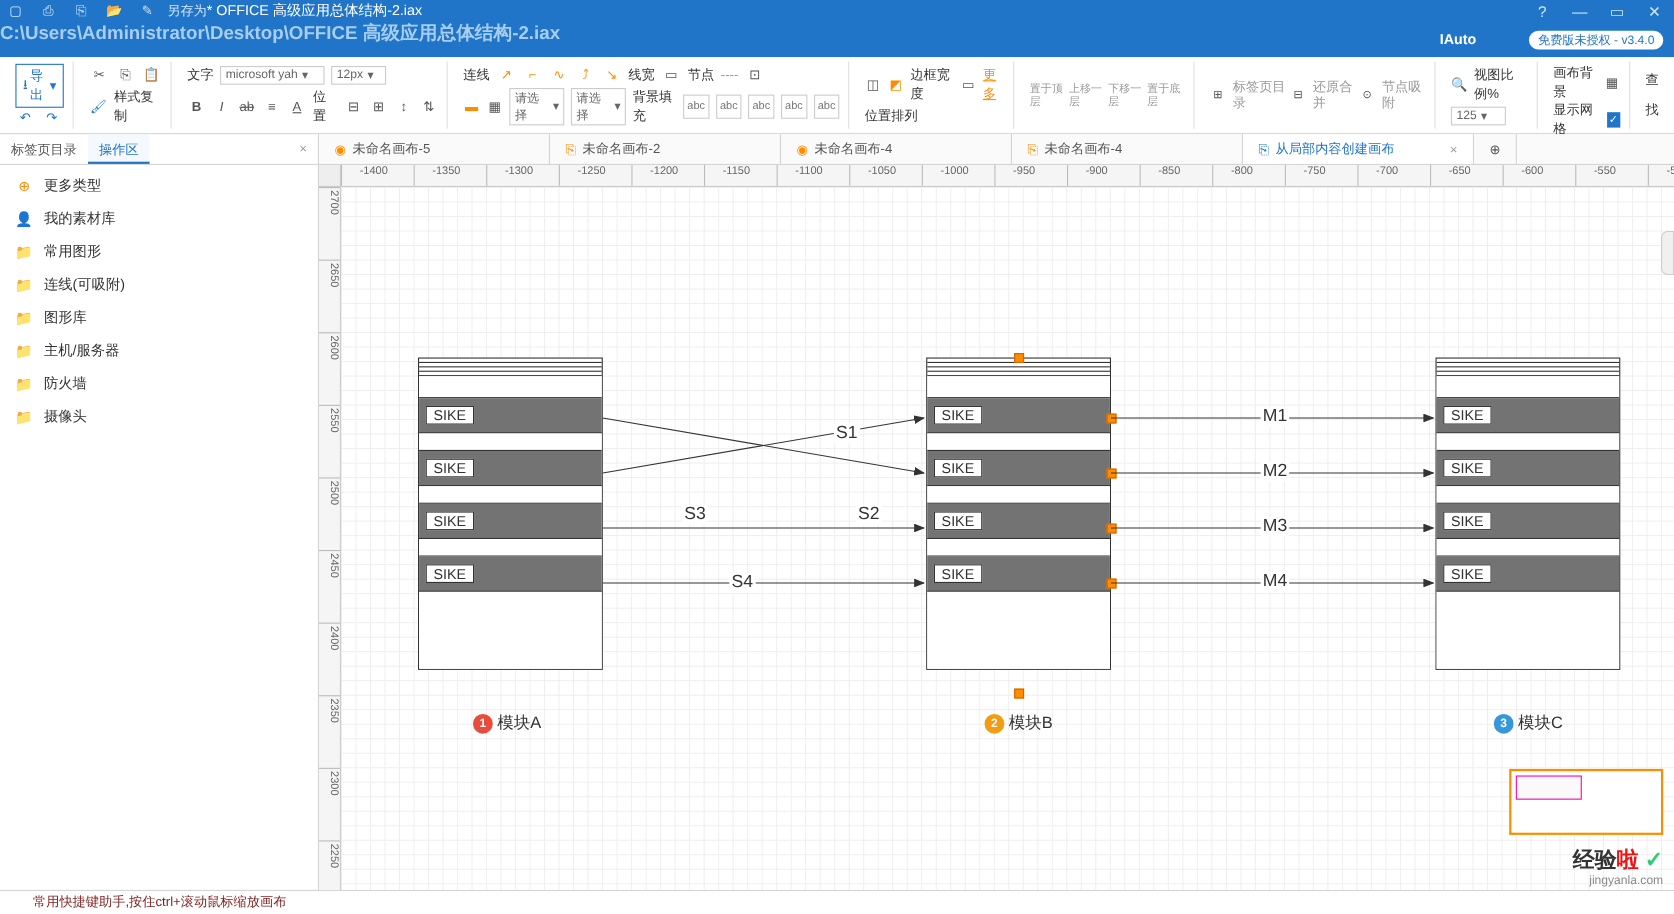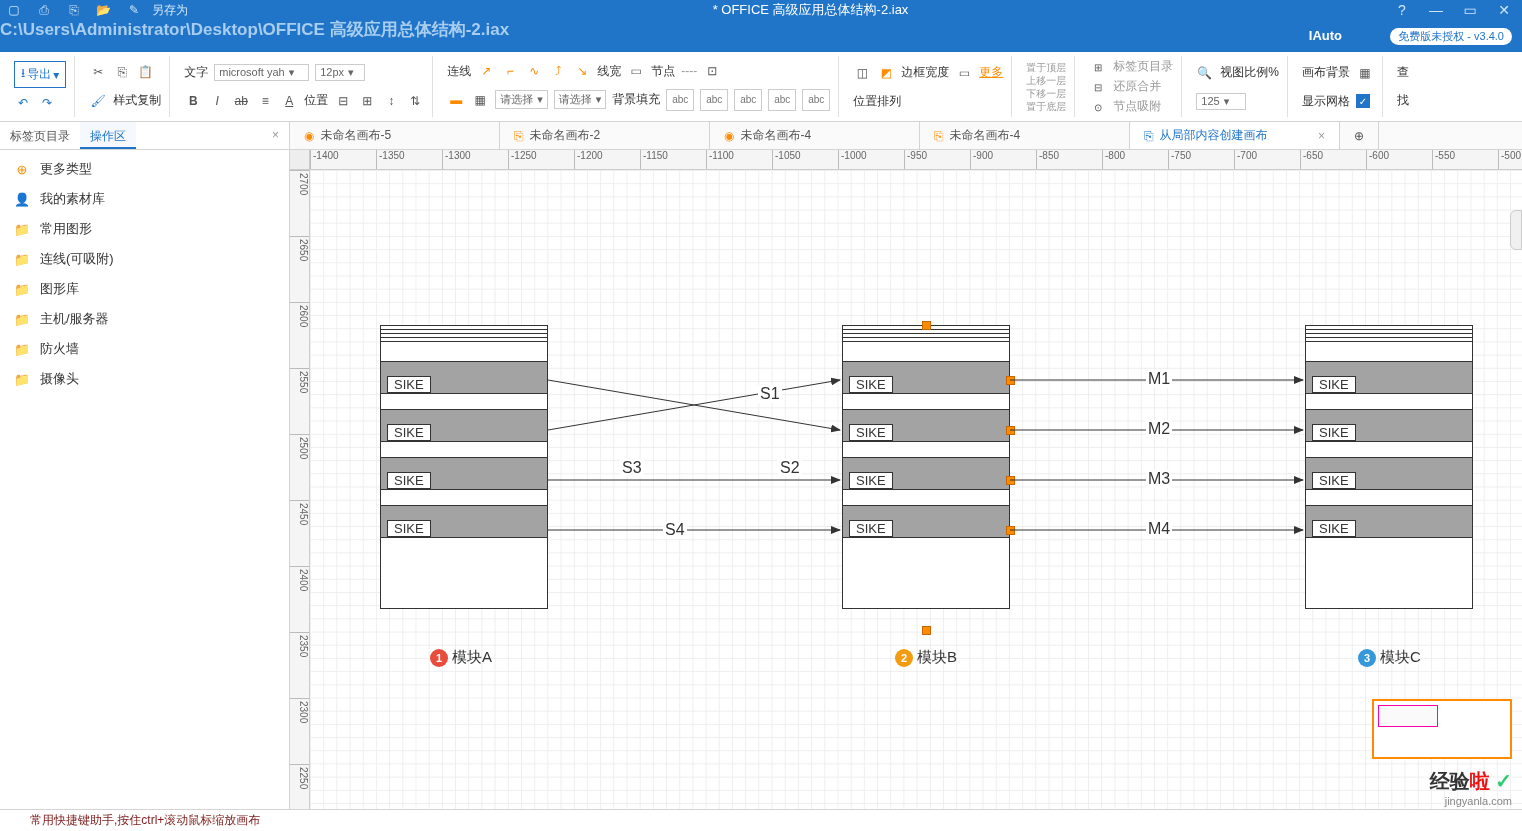--- a/index.html
+++ b/index.html
@@ -4,21 +4,21 @@
 <style>
 * { box-sizing: border-box; margin: 0; padding: 0; font-family: "Microsoft YaHei", sans-serif; }
 body { width: 1522px; height: 831px; overflow: hidden; background: #fff; font-size: 12px; color: #333; }
 
 
 .titlebar { height: 52px; background: #2075c9; color: #fff; display: flex; flex-direction: column; }
 .titlebar-top { height: 20px; display: flex; align-items: center; padding: 0 6px; }
 .tb-icons { display: flex; gap: 14px; align-items: center; }
 .tb-icons span { width: 16px; height: 16px; display: inline-flex; align-items: center; justify-content: center; color: #cfe4f7; }
 .tb-save-as { margin-left: 10px; color: #cfe4f7; font-size: 12px; }
-.tb-center { flex: 1; text-align: center; font-size: 13px; margin-left: 43px; }
+.tb-center { flex: 1; text-align: left; font-size: 13px; }
 .tb-right { display: flex; gap: 10px; align-items: center; }
 .tb-ctrl { width: 24px; height: 20px; display:flex; align-items:center; justify-content:center; color:#cfe4f7; font-size:14px;}
 
 .titlebar-path { font-size:17px; color:#a8cdef; height:14px; margin-top:-2px;font-weight:bold;}
 .titlebar-brand { position:absolute; right:180px; top:28px; color:#fff; font-size:13px; font-weight:bold;}
 .license-pill { position:absolute; right:10px; top:28px; background:#fff; color:#2075c9; border-radius:10px; padding:1px 8px; font-size:11px;}
 
 
 .menutabs { height: 18px; display:flex; padding-left:10px; gap:0; color:#cfe4f7; align-items:flex-end;}
 .menutabs span { padding:2px 14px 3px; font-size:13px;}
@@ -31,21 +31,21 @@
 .export-btn { color:#2075c9; border:1px solid #2075c9; padding:2px 6px; font-size:12px; display:flex; align-items:center; gap:2px;}
 .ricon { width:18px; height:18px; display:inline-flex; align-items:center; justify-content:center; color:#555;}
 .ricon.blue { color:#2075c9;}
 .ricon.orange { color:#ff8c00;}
 .rlabel { font-size:12px; color:#333;}
 .rlabel.gray { color:#999;}
 .rsel { border:1px solid #ccc; padding:1px 4px; font-size:11px; color:#666; display:flex; align-items:center; gap:4px; min-width:50px;}
 .rsel.wide { min-width:95px;}
 .small-btn { width:28px; height:22px; border:1px solid #ccc; display:flex; align-items:center; justify-content:center; font-size:10px; color:#777;}
 .chk { width:14px; height:14px; background:#2075c9; color:#fff; font-size:10px; display:inline-flex; align-items:center; justify-content:center;}
-.vstack { display:flex; flex-direction:column; gap:2px; font-size:10px; color:#999; line-height:1.1;}
+.vstack { display:flex; gap:2px; font-size:10px; color:#999; line-height:1.1;}
 
 
 .workarea { display:flex; height: calc(831px - 52px - 70px - 22px);}
 .sidebar { width:290px; border-right:1px solid #d4d4d4; display:flex; flex-direction:column;}
 .sb-tabs { display:flex; height:28px; border-bottom:1px solid #d4d4d4;}
 .sb-tab { flex:0 0 auto; padding:6px 10px; font-size:12px; color:#555;}
 .sb-tab.active { color:#2075c9; border-bottom:2px solid #2075c9; background:#f5f9fd;}
 .sb-close { margin-left:auto; padding:6px 10px; color:#999;}
 .sb-list { padding:4px 0;}
 .sb-item { display:flex; align-items:center; gap:10px; padding:6px 14px; font-size:13px; color:#333;}
@@ -60,34 +60,34 @@
 .ctab .cic { color:#ff8c00;}
 .ctab.active .cic { color:#2075c9;}
 .ctab .close { margin-left:auto; color:#999;}
 .ctab.add { min-width:30px; justify-content:center;}
 
 .canvas-wrap { flex:1; display:flex; flex-direction:column; position:relative;}
 .canvas-main { flex:1; position:relative; overflow:hidden;}
 
 
 .ruler-h { position:absolute; left:20px; right:0; top:0; height:20px; background:#f5f5f5; border-bottom:1px solid #ccc; display:flex; font-size:10px; color:#666;}
-.ruler-h span { flex:0 0 66px; border-left:1px solid #bbb; padding-left:2px;}
+.ruler-h span { flex:0 0 66px; border-left:1px solid #bbb; padding-left:16px;}
 .ruler-v { position:absolute; left:0; top:20px; bottom:0; width:20px; background:#f5f5f5; border-right:1px solid #ccc; display:flex; flex-direction:column; font-size:10px; color:#666;}
 .ruler-v span { flex:0 0 66px; border-top:1px solid #bbb; writing-mode:vertical-rl; padding-top:2px;}
 .ruler-corner { position:absolute; left:0; top:0; width:20px; height:20px; background:#eee; border-right:1px solid #ccc; border-bottom:1px solid #ccc;}
 
 .canvas { position:absolute; left:20px; top:20px; right:0; bottom:0; background:#fff;
   background-image: linear-gradient(#eee 1px, transparent 1px), linear-gradient(90deg, #eee 1px, transparent 1px);
   background-size: 13.2px 13.2px;}
 
 
 .module { position:absolute; width:168px; background:#fff; border:1px solid #333;}
 .module .head { height:4px; border-bottom:1px solid #333;}
 .module .hd2 { height:20px; border-bottom:1px solid #333; background:#fff;}
-.slot { height:32px; border-bottom:1px solid #333; background:#a3a3a3; display:flex; align-items:flex-end; padding-left:6px;}
+.slot { height:32px; border-bottom:1px solid #333; background:#737373; display:flex; align-items:center; padding-left:6px;}
 .slot .tag { background:#fff; border:1px solid #333; padding:0 6px; font-size:13px;}
 .gap { height:16px; border-bottom:1px solid #333; background:#fff;}
 .module .body { height:70px; background:#fff;}
 .mod-label { position:absolute; font-size:15px; color:#333; display:flex; align-items:center; gap:4px;}
 .badge { width:18px; height:18px; border-radius:50%; color:#fff; font-size:11px; display:inline-flex; align-items:center; justify-content:center; font-weight:bold;}
 .badge.red { background:#e74c3c;}
 .badge.yel { background:#f39c12;}
 .badge.blue { background:#3498db;}
 
 .handle { position:absolute; width:9px; height:9px; background:#ff8c00; border:1px solid #cc6600;}

